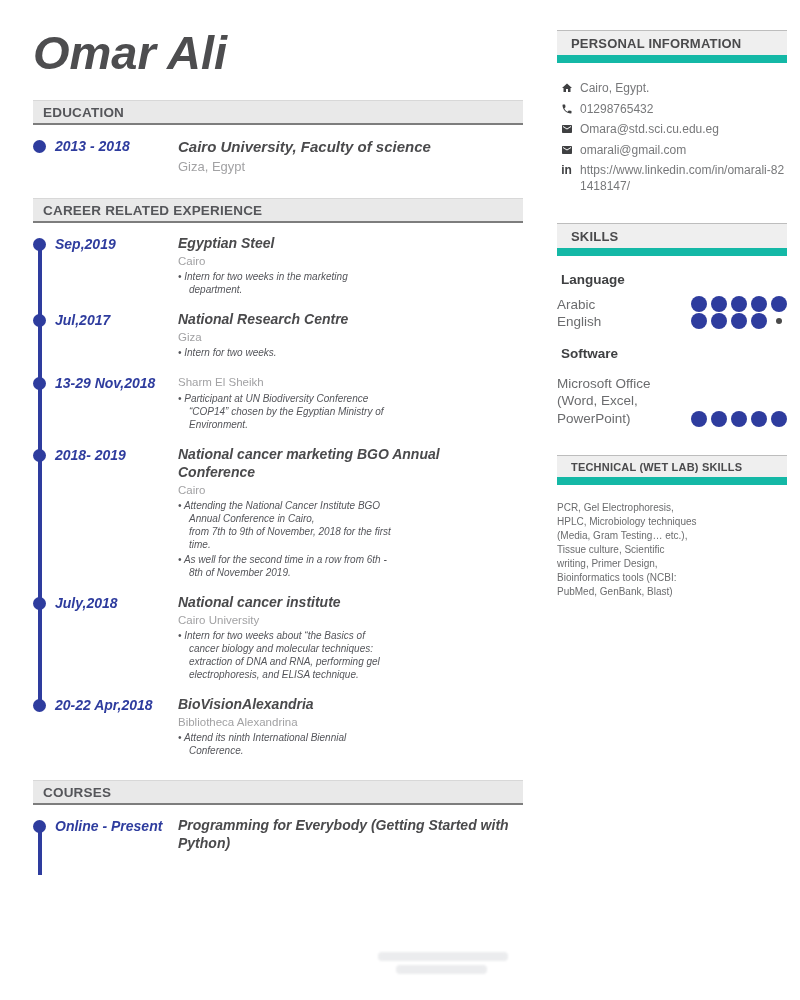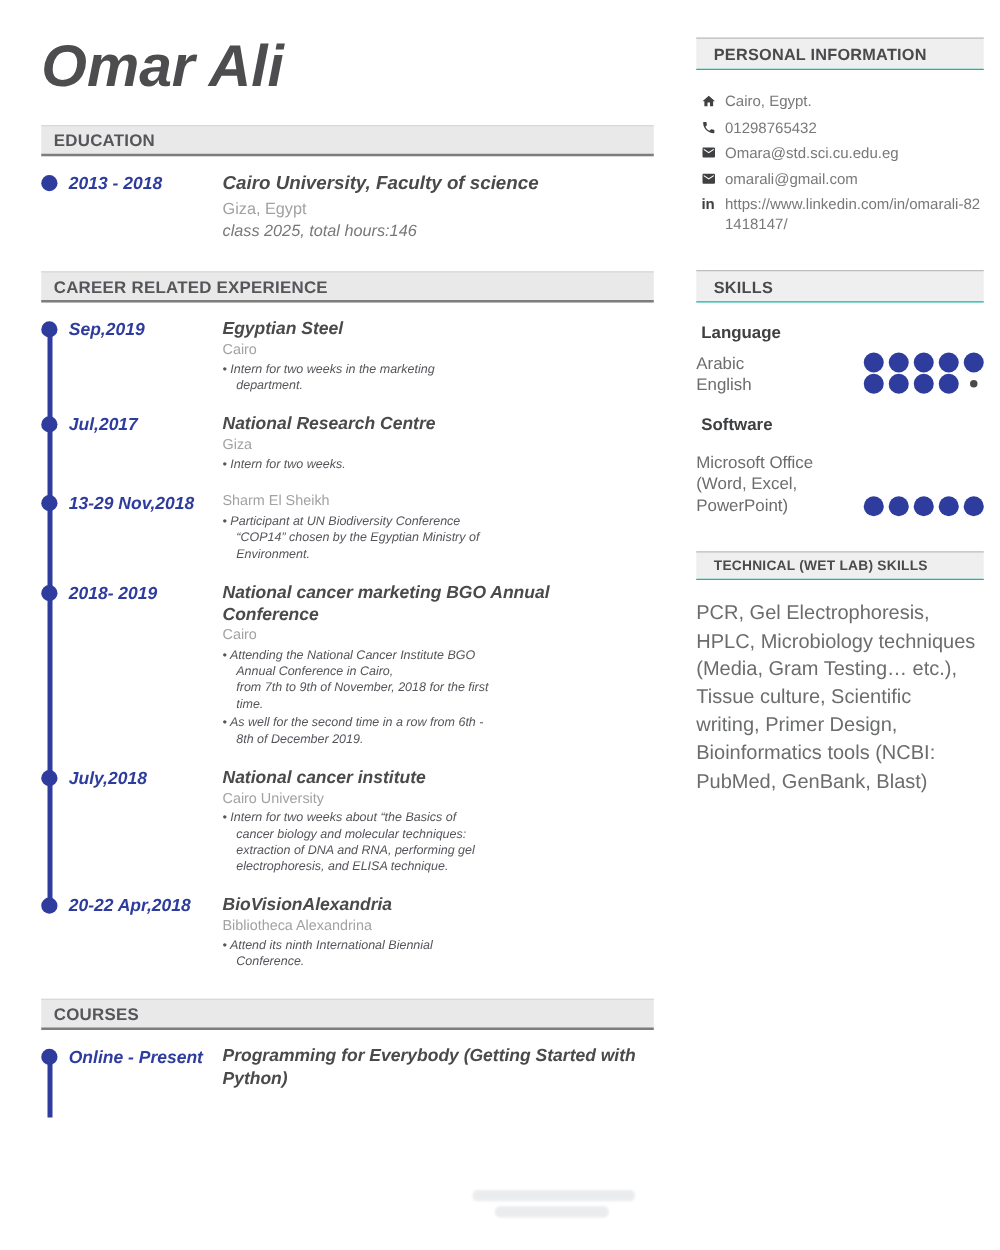--- a/index.html
+++ b/index.html
@@ -41,21 +41,21 @@
     line-height:1.28;white-space:pre-line}
   .edu .tl-title{font-size:15px}
   .tl-loc{font-size:11.5px;color:var(--muted);line-height:1.25;margin-top:1px}
   .edu .tl-loc{font-size:13px;margin-top:2px}
   .tl-note{font-size:13px;font-style:italic;color:#77787a;margin-top:2px;white-space:pre-line;line-height:1.3}
   .tl-bullet{font-size:10px;font-style:italic;color:var(--body);line-height:1.3;
     white-space:pre-line;padding-left:11px;text-indent:-11px;margin-top:2px}
   .courses .tl-item{margin-bottom:9px}
 
   
-  .side-head{background:#efefef;border-top:1px solid #bdbdbd;border-bottom:1px solid #14b8a6;
+  .side-head{background:#efefef;border-top:1px solid #bdbdbd;border-bottom:8px solid #14b8a6;
     font-size:13px;font-weight:700;color:var(--dark);padding:5px 0 4px 14px;letter-spacing:.2px}
   .side-head.small{font-size:11px;padding:5px 0 4px 14px;margin-top:28px}
   .contact{margin-top:18px}
   .c-row{display:grid;grid-template-columns:19px 1fr;column-gap:4px;margin-bottom:5px;
     font-size:12px;color:#77787a;line-height:1.3}
   .c-icon{display:flex;justify-content:center;padding-top:1px}
   .c-icon svg{width:12px;height:12px;fill:#3f4042}
   .c-icon .in-glyph{font-weight:700;font-size:12px;color:#3f4042;line-height:1;font-style:normal}
   .c-text{word-break:break-all}
   .c-text.no-break{word-break:normal}
@@ -63,21 +63,21 @@
   .skills-block{margin-top:0}
   .skills-label{font-size:13.5px;font-weight:700;color:#3f4042;margin:16px 4px 9px}
   .lang-row{display:flex;align-items:center;font-size:13.5px;color:var(--side-text);line-height:17px}
   .lang-name{flex:1}
   .dots{display:flex;gap:4px}
   .dot-slot{width:16px;height:16px;display:flex;align-items:center;justify-content:center}
   .dot-big{width:16px;height:16px;border-radius:50%;background:var(--accent)}
   .dot-small{width:6px;height:6px;border-radius:50%;background:#4a4a4a}
   .sw-row{display:flex;justify-content:space-between;align-items:flex-end;margin-top:14px}
   .sw-name{width:118px;font-size:13.5px;color:var(--side-text);line-height:1.3}
-  .tech-text{margin-top:16px;font-size:16px;color:var(--side-text);line-height:1.4;white-space:pre-line}
+  .tech-text{margin-top:16px;font-size:10px;color:var(--side-text);line-height:1.4;white-space:pre-line}
 
   
   .watermark{position:absolute;left:378px;top:952px;width:130px;height:26px;
     opacity:.13;filter:blur(1px);pointer-events:none}
   .watermark span{display:block;height:9px;border-radius:4px;background:#6c7280;margin-bottom:4px}
   .watermark span:last-child{width:70%;margin-left:18px}
 </style>
 </head>
 <body>
 
@@ -87,21 +87,20 @@
     <h1 class="name">Omar Ali</h1>
 
     <div class="sec-head">EDUCATION</div>
     <div class="timeline edu" id="tl-education">
         <div class="tl-item">
           <span class="tl-dot"></span>
           <div class="tl-date">2013 - 2018</div>
           <div class="tl-body">
             <div class="tl-title">Cairo University, Faculty of science</div>
             <div class="tl-loc">Giza, Egypt</div>
-            <div class="tl-note">class 2025,  total hours:146</div>
           </div>
         </div>
       </div>
 
     <div class="sec-head">CAREER RELATED EXPERIENCE</div>
     <div class="timeline career" id="tl-career">
         <div class="tl-item has-line">
           <span class="tl-dot"></span>
           <div class="tl-date">Sep,2019</div>
           <div class="tl-body">
@@ -135,21 +134,21 @@
           <div class="tl-date">2018- 2019</div>
           <div class="tl-body">
             <div class="tl-title">National cancer marketing BGO Annual
 Conference</div>
             <div class="tl-loc">Cairo</div>
             <div class="tl-bullet">• Attending the National Cancer Institute BGO
 Annual Conference in Cairo,
 from 7th to 9th of November, 2018 for the first
 time.</div>
             <div class="tl-bullet">• As well for the second time in a row from 6th  -
-8th of December 2019.</div>
+8th of November 2019.</div>
           </div>
         </div>
         <div class="tl-item has-line">
           <span class="tl-dot"></span>
           <div class="tl-date">July,2018</div>
           <div class="tl-body">
             <div class="tl-title">National cancer institute</div>
             <div class="tl-loc">Cairo University</div>
             <div class="tl-bullet">• Intern for two weeks about “the Basics of
 cancer biology and molecular techniques:

